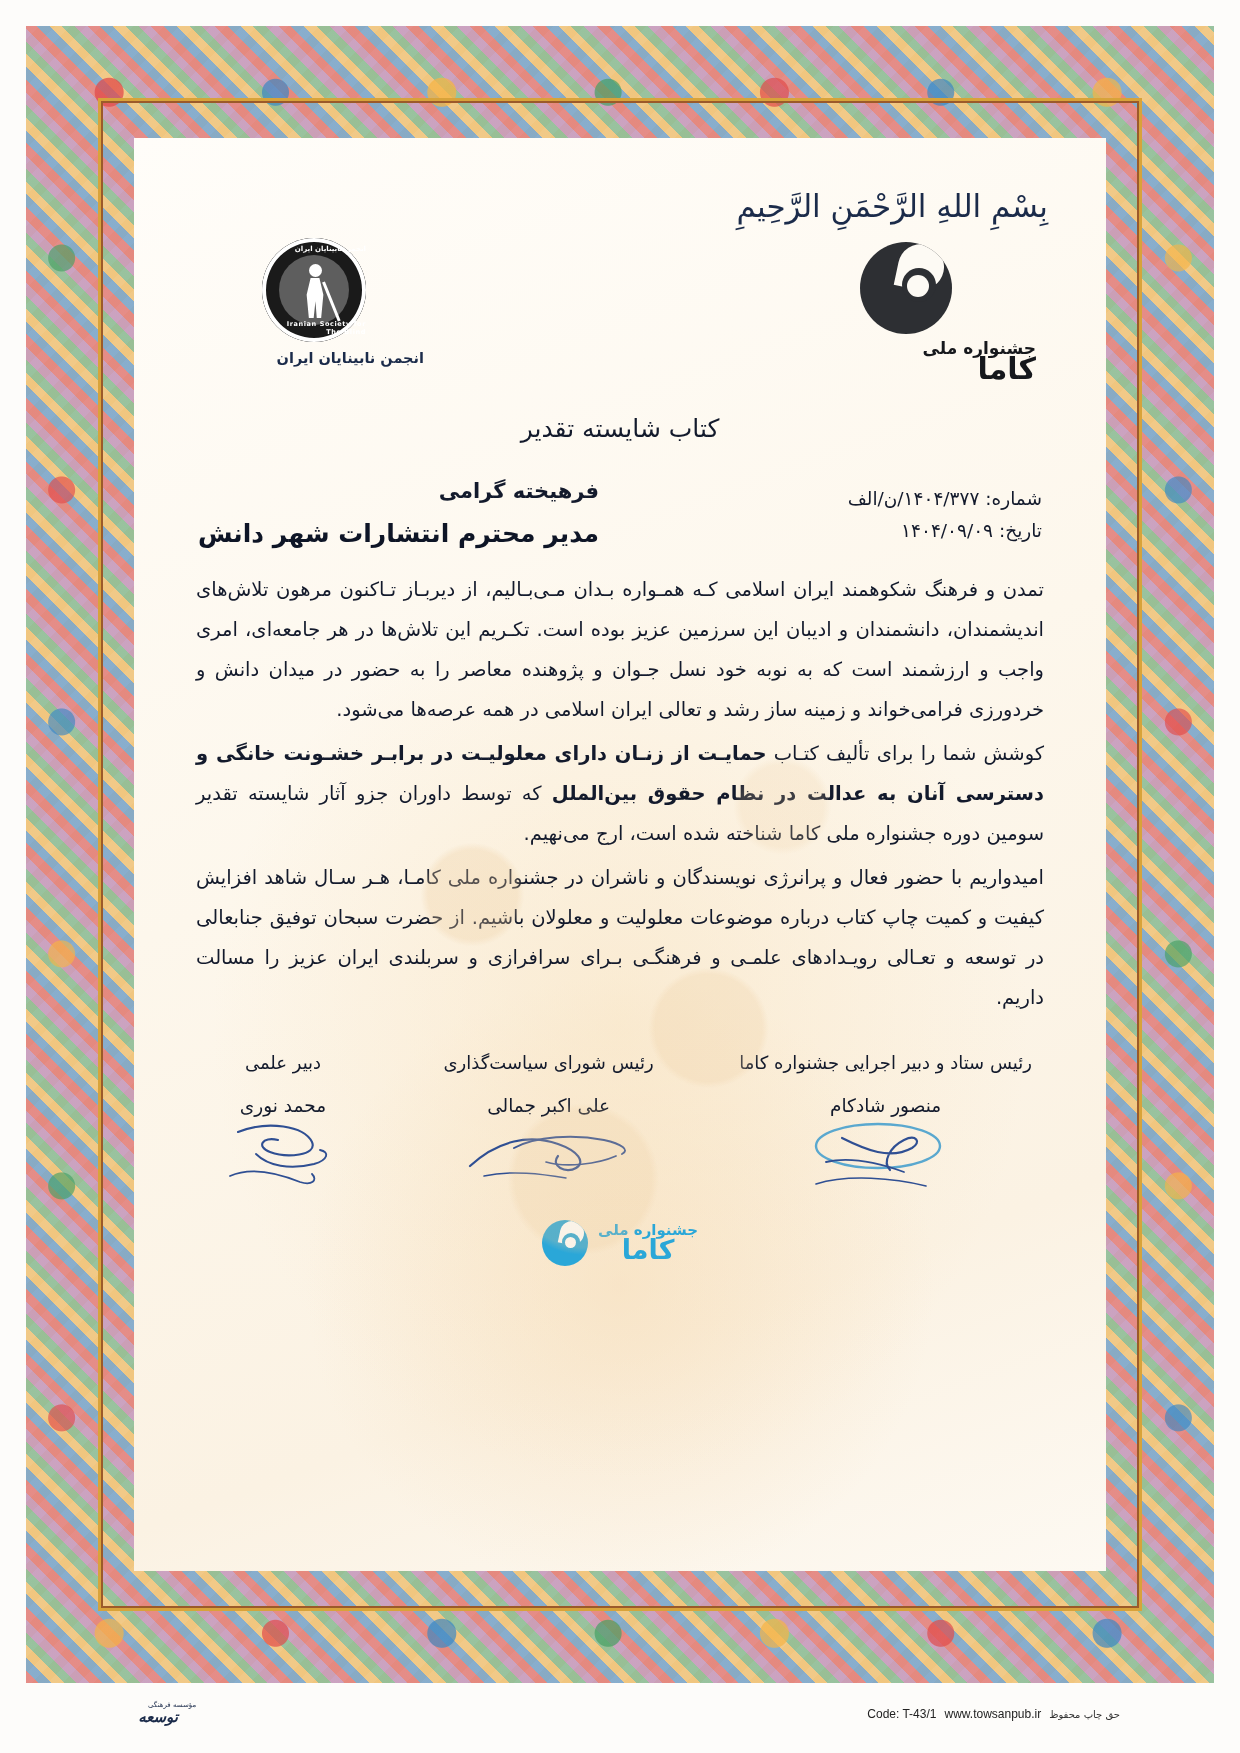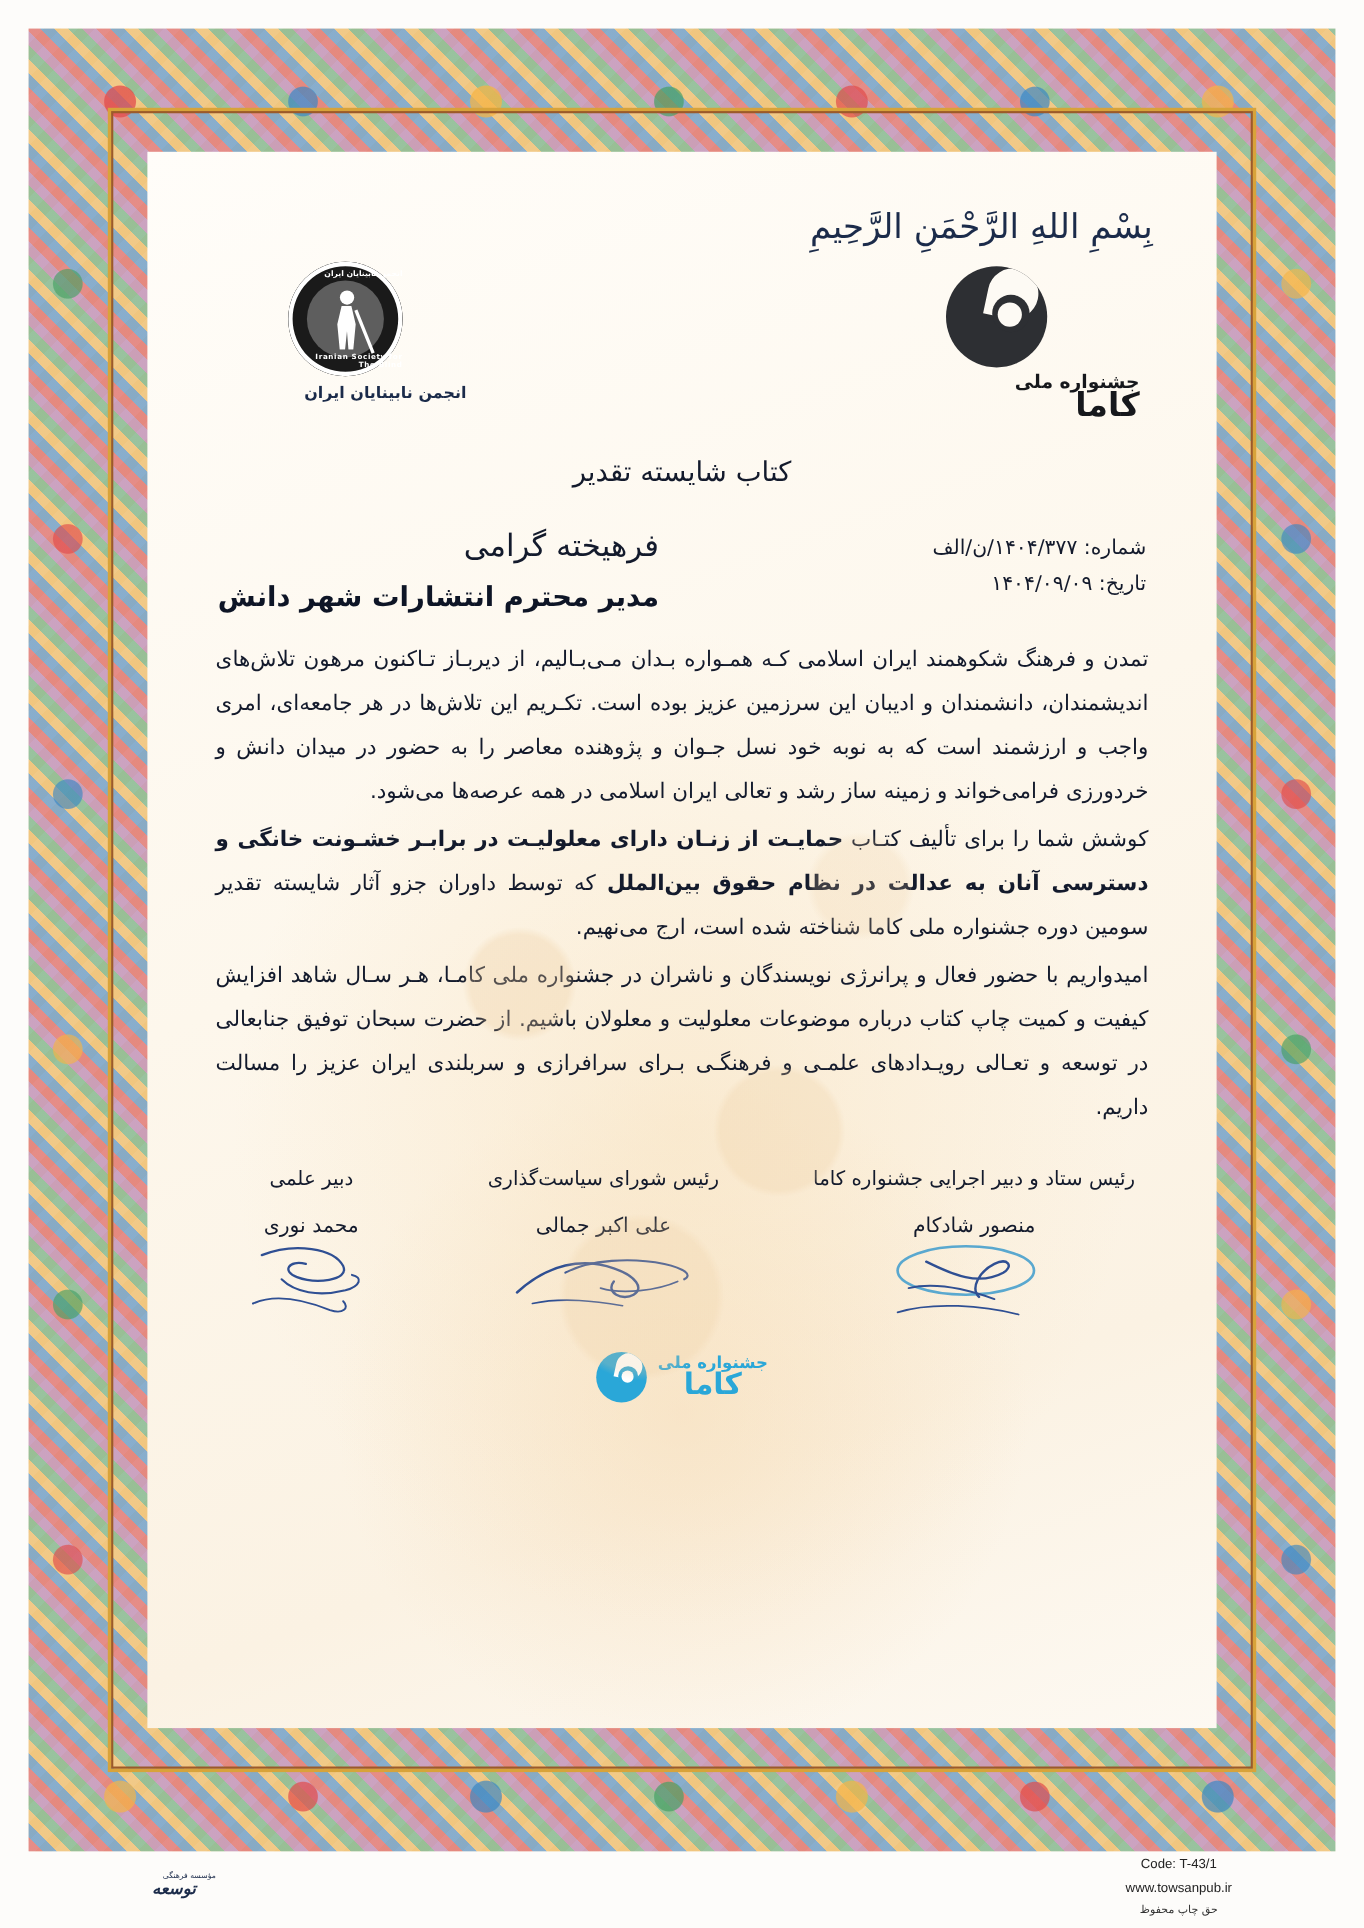--- a/index.html
+++ b/index.html
@@ -305,22 +305,22 @@
   .meta-row {
     display: flex;
     flex-direction: row-reverse;
     justify-content: space-between;
     align-items: flex-start;
     margin-top: 36px;
     padding: 0 6px;
   }
   .salutation { direction: rtl; text-align: right; }
   .salutation .greeting {
-    font-size: 28px;
-    font-weight: normal;
+    font-size: 21px;
+    font-weight: bold;
     color: #131a2c;
   }
   .salutation .recipient {
     font-size: 25px;
     font-weight: bold;
     color: #0e1526;
     margin-top: 16px;
   }
   .doc-meta {
     direction: rtl;
@@ -432,21 +432,20 @@
     box-sizing: border-box;
   }
   .footer-code {
     direction: ltr;
     font-size: 12px;
     color: #222;
     font-family: "Liberation Sans", sans-serif;
     display: flex;
     align-items: center;
     gap: 8px;
-    flex-direction: column;
   }
   .footer-code .rights {
     direction: rtl;
     font-size: 10px;
     color: #333;
     font-family: "DejaVu Sans", sans-serif;
   }
   .footer-stamp {
     direction: rtl;
     text-align: center;

